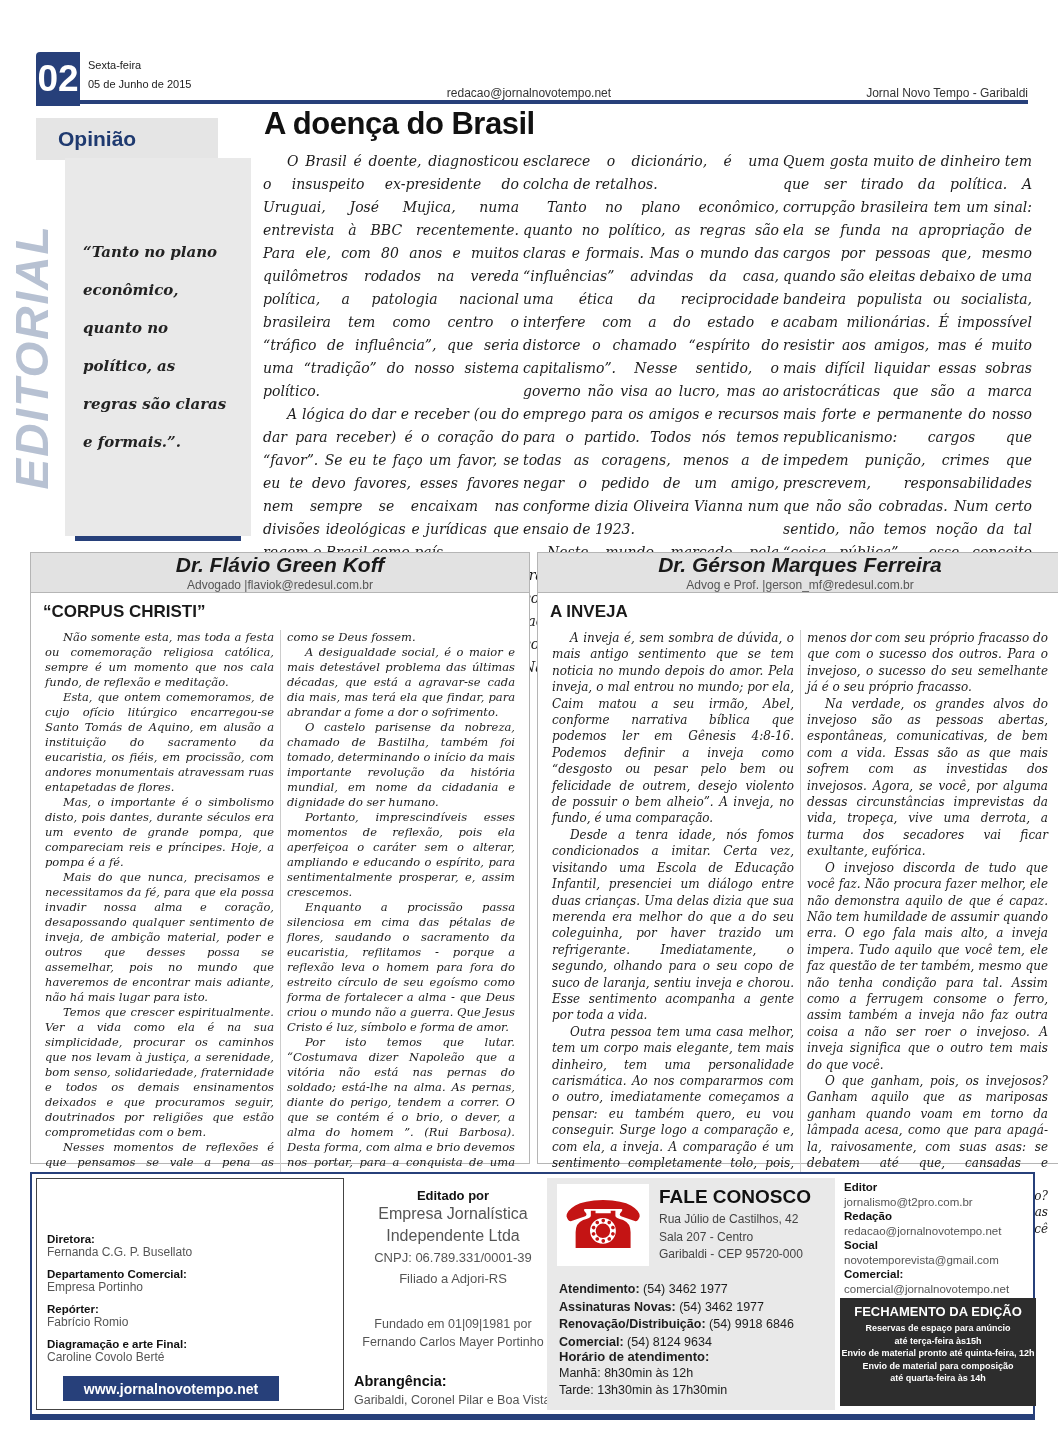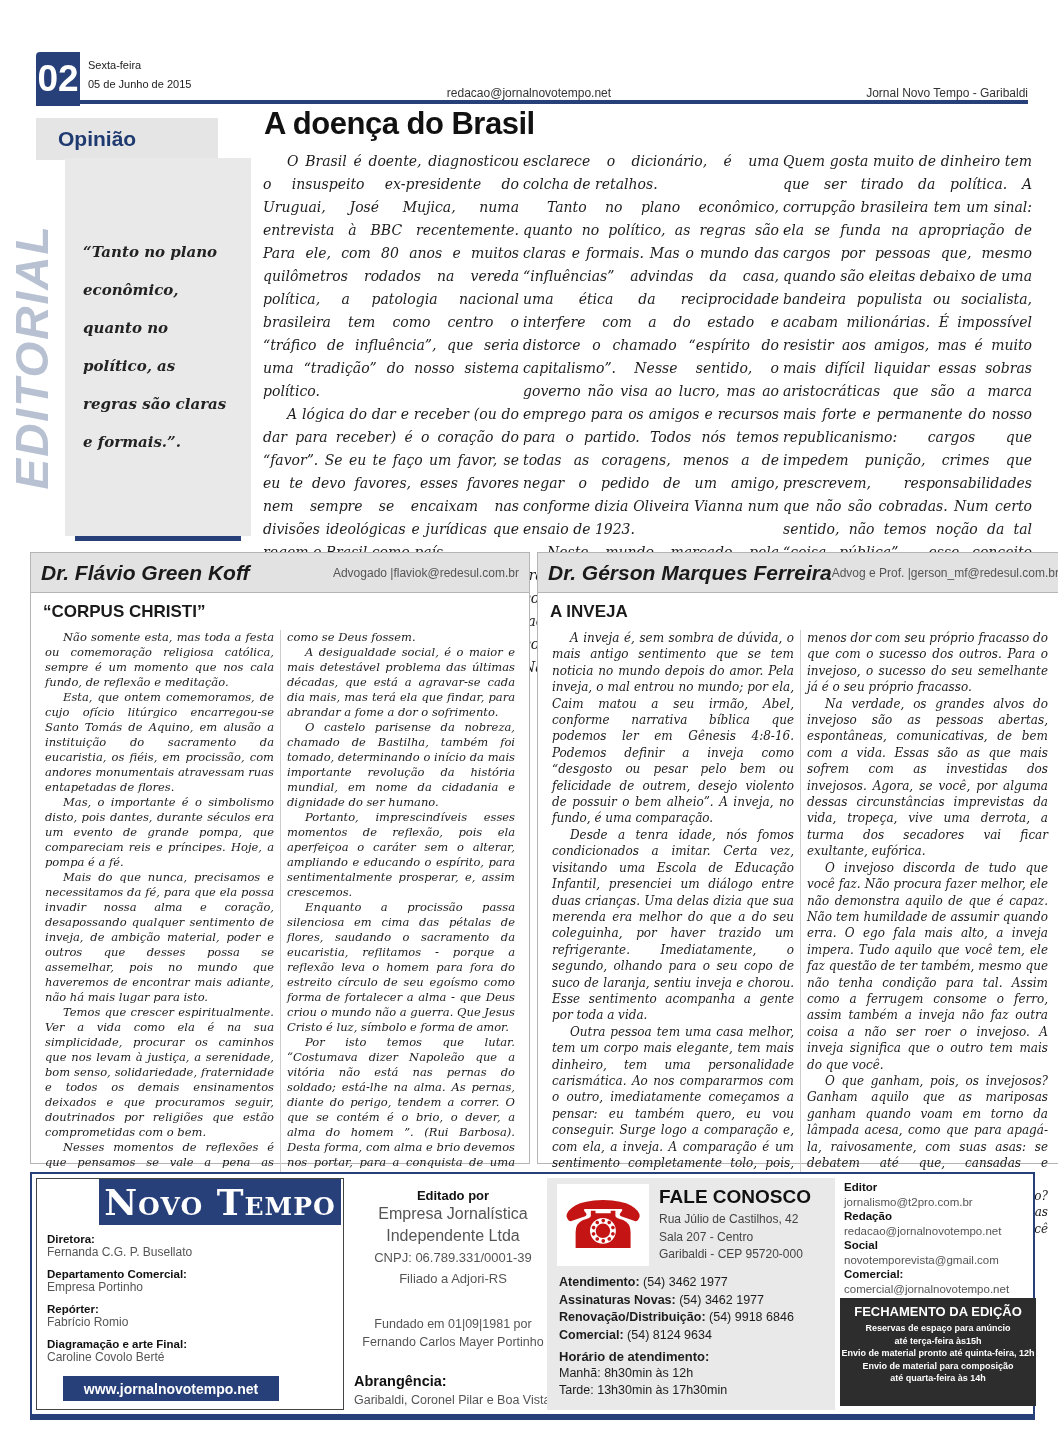--- a/index.html
+++ b/index.html
@@ -37,21 +37,21 @@
     font-style:italic; font-size:14px; line-height:23px; text-align:justify; color:#1c1c1c; }
   .acol p { text-indent:24px; }
   .acol.cont p:first-child { text-indent:0; }
   #acol1 { left:263px; } #acol2 { left:523px; } #acol3 { left:783px; width:249px; }
 
   
   .colsec { position:absolute; top:552px; height:612px; border:1px solid #b5b5b5; background:#fff; }
   #sec-koff { left:30px; width:500px; }
   #sec-ferreira { left:537px; width:526px; }
   .sec-head { height:40px; background:#e2e2e2; border-bottom:1px solid #b5b5b5;
-    display:flex; align-items:center; justify-content:space-between; padding:0 10px; }
+    display:flex; align-items:center; justify-content:space-between; padding:0 10px;flex-direction:column; }
   .sec-author { font-size:21px; font-weight:bold; font-style:italic; color:#1a1a1a; white-space:nowrap; }
   .sec-cred { font-size:12px; color:#555; white-space:nowrap; }
   .sec-title { font-size:17px; font-weight:bold; color:#1a1a1a; padding:9px 12px 4px 12px; }
   .sec-body { display:flex; padding:4px 8px 8px 8px; }
   .sec-col { width:50%; font-family:"DejaVu Serif", serif; font-style:italic;
     text-align:justify; color:#1c1c1c; padding:0 6px; }
   .sec-col.second { border-left:1px solid #ccc; }
   .sec-col p { text-indent:18px; }
   .sec-col.cont p:first-child { text-indent:0; }
   #sec-koff .sec-col { font-size:11.5px; line-height:15px; }
@@ -78,21 +78,21 @@
   .coverage { text-align:left; margin-top:22px; }
   .coverage-label { font-weight:bold; font-size:14.5px; color:#111; }
   .coverage-area { font-size:12.5px; color:#555; margin-top:4px; white-space:nowrap; }
 
   .contact-panel { position:absolute; left:515px; top:4px; width:288px; height:232px; background:#e9e9e9; }
   .phone-icon { position:absolute; left:10px; top:6px; width:92px; height:82px; background:#fff;
     display:flex; align-items:center; justify-content:center; font-size:66px; color:#c41414; line-height:1; }
   .fale-block { position:absolute; left:112px; top:8px; }
   .fale-title { font-weight:bold; font-size:19px; color:#111; }
   .fale-addr { font-size:12px; color:#444; line-height:17.5px; margin-top:3px; }
-  .phones { position:absolute; left:12px; top:96px; font-size:12.5px; line-height:17.5px; }
+  .phones { position:absolute; left:12px; top:103px; font-size:12.5px; line-height:17.5px; }
   .phone-label { font-weight:bold; }
   .hours { position:absolute; left:12px; top:170px; font-size:12.5px; line-height:17px; }
   .hours-label { font-weight:bold; font-size:13px; }
 
   .emails-col { position:absolute; left:812px; top:6px; width:192px; font-size:11.5px; line-height:14.5px; }
   .email-label { font-weight:bold; color:#111; }
   .email-value { color:#555; }
 
   .deadline { position:absolute; left:808px; top:124px; width:196px; height:108px; background:#2d2d2d;
     color:#fff; text-align:center; padding-top:6px; }
@@ -181,21 +181,20 @@
           <p>O invejoso discorda de tudo que você faz. Não procura fazer melhor, ele não demonstra aquilo de que é capaz. Não tem humildade de assumir quando erra. O ego fala mais alto, a inveja impera. Tudo aquilo que você tem, ele faz questão de ter também, mesmo que não tenha condição para tal. Assim como a ferrugem consome o ferro, assim também a inveja não faz outra coisa a não ser roer o invejoso. A inveja significa que o outro tem mais do que você.</p>
           <p>O que ganham, pois, os invejosos? Ganham aquilo que as mariposas ganham quando voam em torno da lâmpada acesa, como que para apagá-la, raivosamente, com suas asas: se debatem até que, cansadas e queimadas, desfalecem.</p>
           <p>Por que você escolheu ser invejoso? A inveja acabará com suas energias positivas, inclusive a fé. Seja você mesmo, você pode!</p>
         </div>
     </div>
   </div>
 
   <div class="footer">
 
     <div class="expediente">
-      <div class="nt-logo">Novo Tempo</div>
       <div class="staff">
 
       <div>
           <div class="staff-role">Diretora:</div>
           <div class="staff-name">Fernanda C.G. P. Busellato</div>
         </div>
           <div>
           <div class="staff-role">Departamento Comercial:</div>
           <div class="staff-name">Empresa Portinho</div>
         </div>

